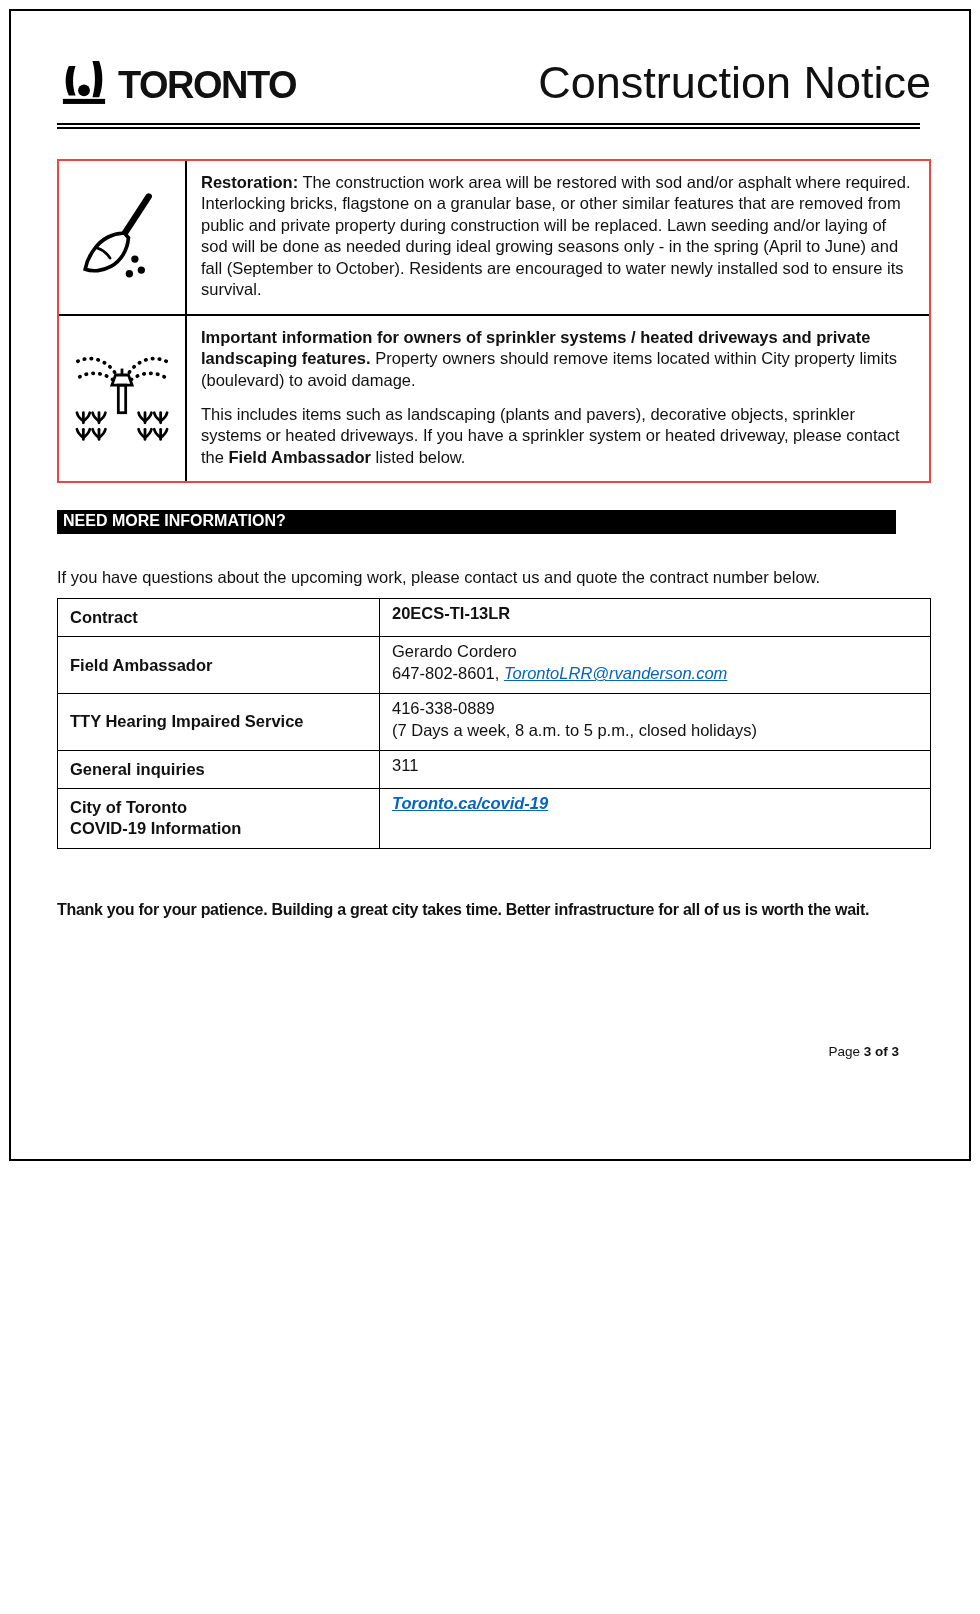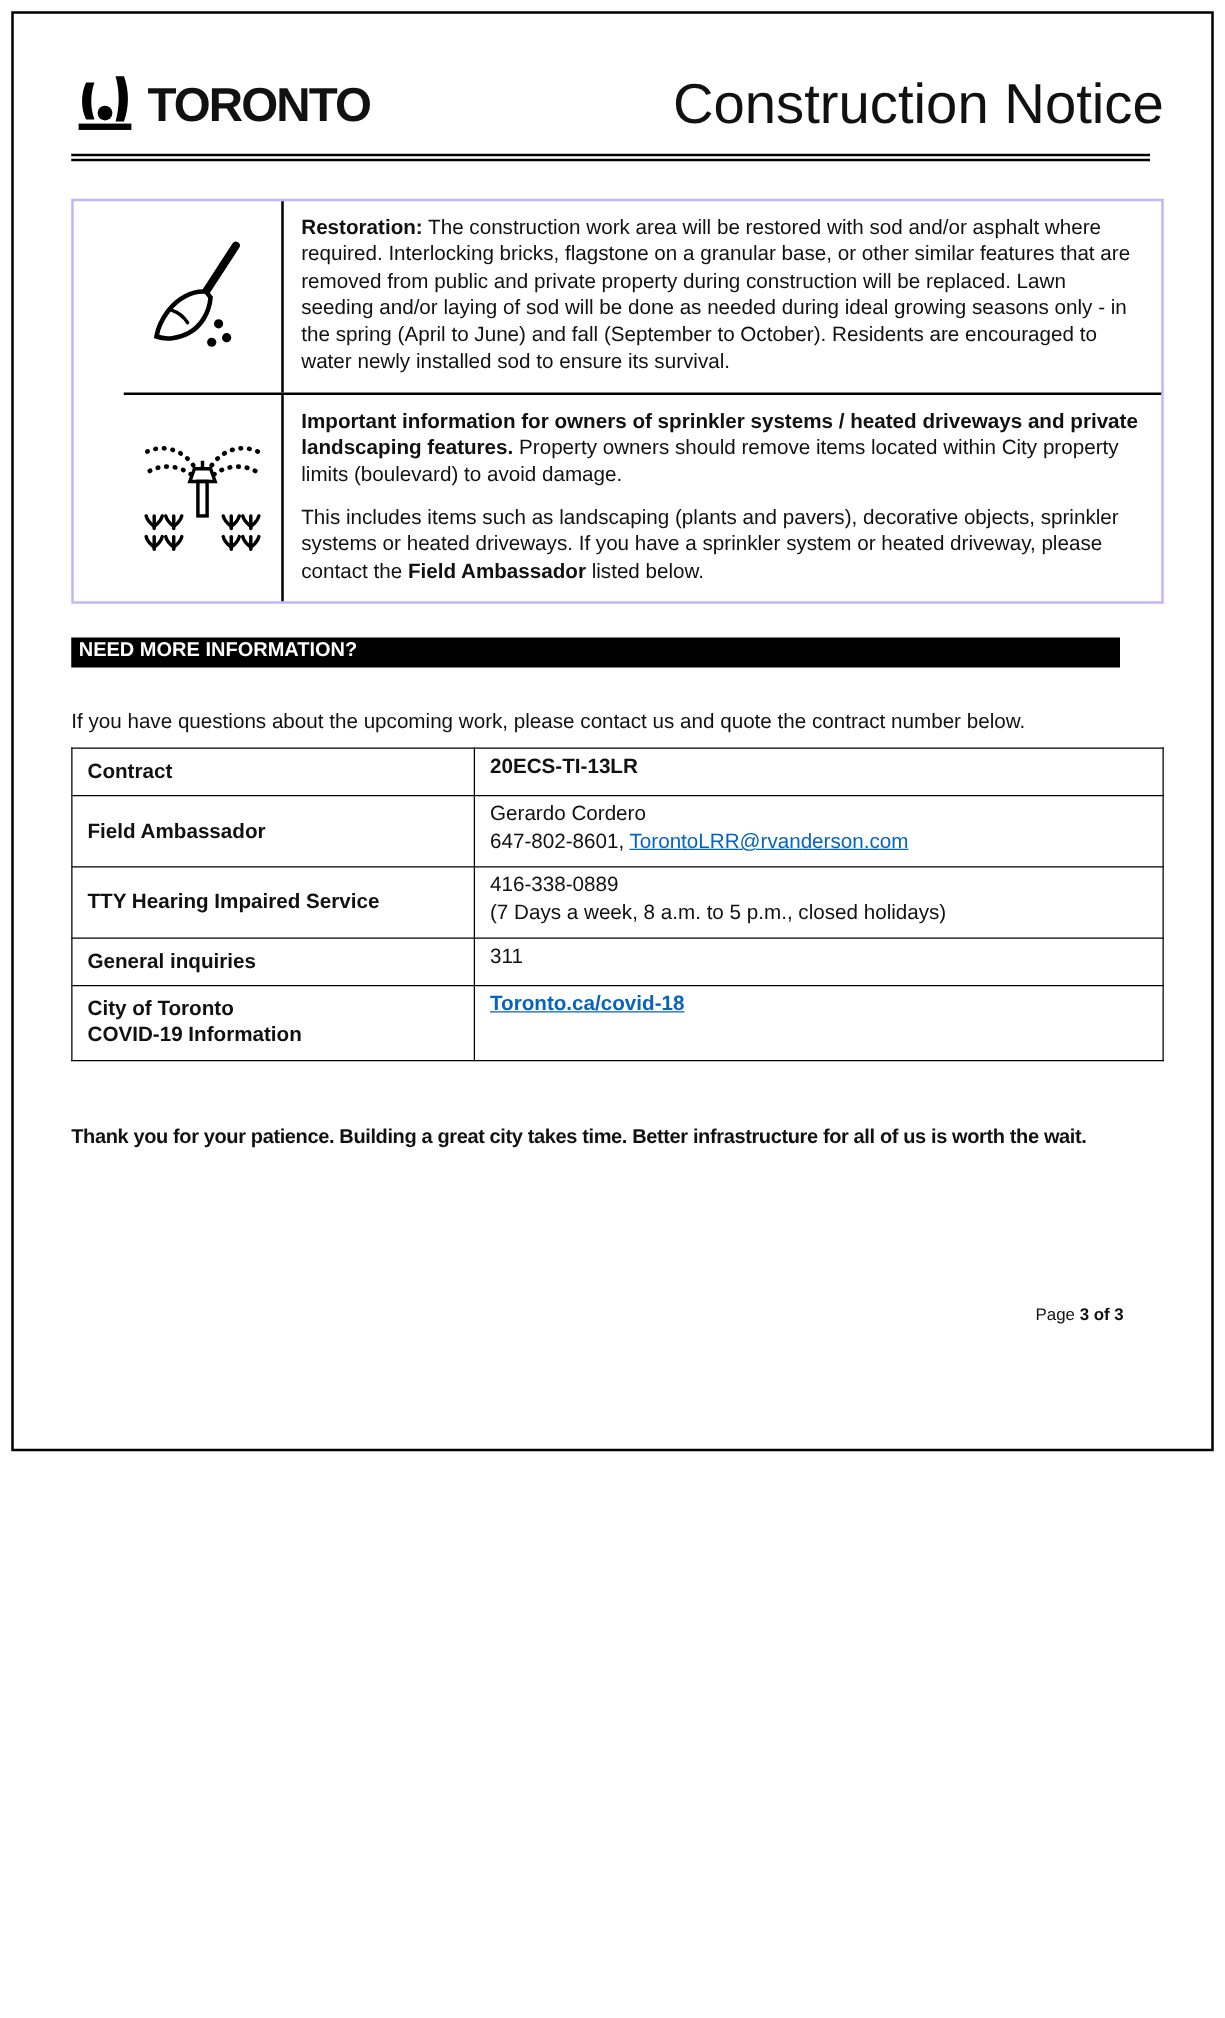--- a/index.html
+++ b/index.html
@@ -12,41 +12,41 @@
   
   .header { display:flex; justify-content:space-between; align-items:center; }
   .logo { display:flex; align-items:center; gap:7px; }
   .logo svg { width:54px; height:58px; display:block; }
   .logo-text { font-weight:bold; font-size:38px; letter-spacing:-1.5px; line-height:1; padding-top:6px; }
   .title { font-size:45px; font-weight:400; line-height:1; white-space:nowrap; }
 
   .rule { margin-top:12px; margin-right:11px; border-top:2.5px solid #000; border-bottom:2px solid #000; height:6px; }
 
   
-  .info-table { margin-top:30px; border:2px solid #c4b5fd;padding-left:40px; }
+  .info-table { margin-top:30px; border:2px solid #ef4444; }
   .info-row { display:flex; }
   .info-row.second { border-top:2px solid #000; }
   .icon-cell { flex:0 0 128px; border-right:2px solid #000; display:flex; align-items:center; justify-content:center; padding:10px 8px; }
   .icon-cell svg { display:block; }
   .text-cell { flex:1; padding:11px 16px 13px 14px; font-size:16.5px; line-height:1.3; }
   .text-cell p + p { margin-top:13px; }
 
   
   .banner { margin-top:27px; margin-right:35px; background:var(--banner_bg,#000); color:var(--banner_text,#fff); font-weight:bold; font-size:16px; padding:2px 7px 4px 6px; }
 
   .intro { margin-top:33px; font-size:16.5px; line-height:1.32; padding-right:40px; }
 
   
   .contact-table { margin-top:9px; border-collapse:collapse; width:100%; font-size:16.5px; }
   .contact-table td { border:1.5px solid #000; }
   .contact-table td.lbl { width:322px; font-weight:bold; padding:8px 12px; vertical-align:middle; line-height:1.3; }
   .contact-table td.val { padding:4px 12px 8px; vertical-align:top; line-height:1.32; }
   .lbl-line { display:block; }
 
-  a { color:var(--link,#0563C1); text-decoration:underline; cursor:pointer; }
+  a { color:var(--link,#0563C1); text-decoration:underline; cursor:pointer;font-style:italic; }
   .covid-link { font-weight:bold; }
   .bold { font-weight:bold; }
 
   .closing { margin-top:52px; font-weight:bold; font-size:16px; letter-spacing:-0.3px; }
 
   .page-footer { position:absolute; right:70px; bottom:100px; font-size:13.5px; }
   .page-footer .num { font-weight:bold; }
 </style>
 </head>
 <body>
@@ -163,21 +163,21 @@
       </tr>
       <tr>
         <td class="lbl">General inquiries</td>
         <td class="val"><span>311</span></td>
       </tr>
       <tr>
         <td class="lbl">
           <span class="lbl-line">City of Toronto</span>
           <span class="lbl-line">COVID-19 Information</span>
         </td>
-        <td class="val"><a href="#" class="covid-link">Toronto.ca/covid-18</a></td>
+        <td class="val"><a href="#" class="covid-link">Toronto.ca/covid-19</a></td>
       </tr>
     </tbody>
       </table>
 
     <p class="closing">Thank you for your patience. Building a great city takes time. Better infrastructure for all of us is worth the wait.</p>
 
     <div class="page-footer">
       <span>Page </span><span class="num">3 of 3</span>
     </div>
 

